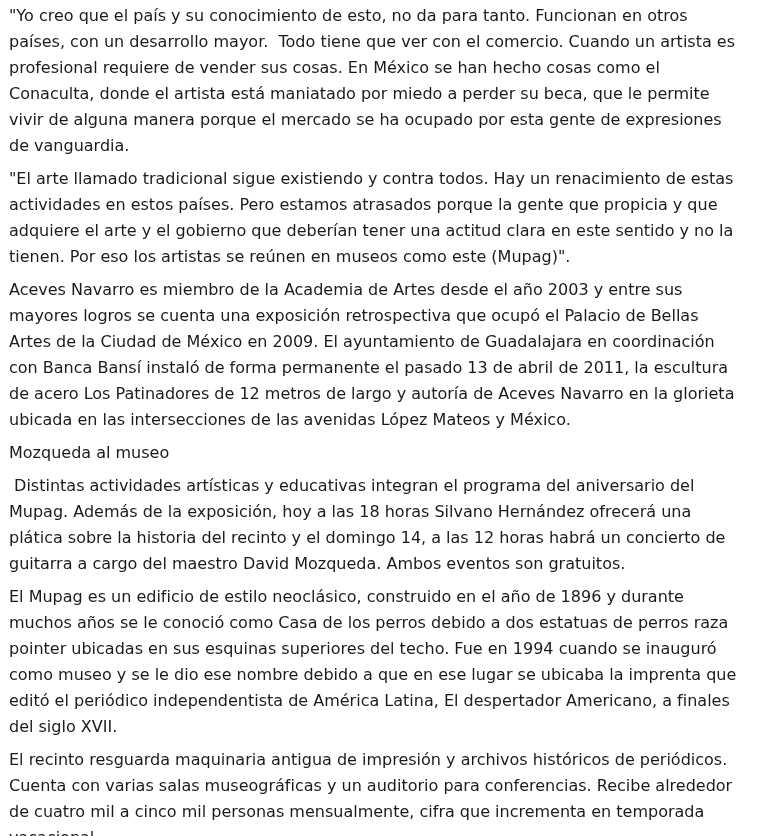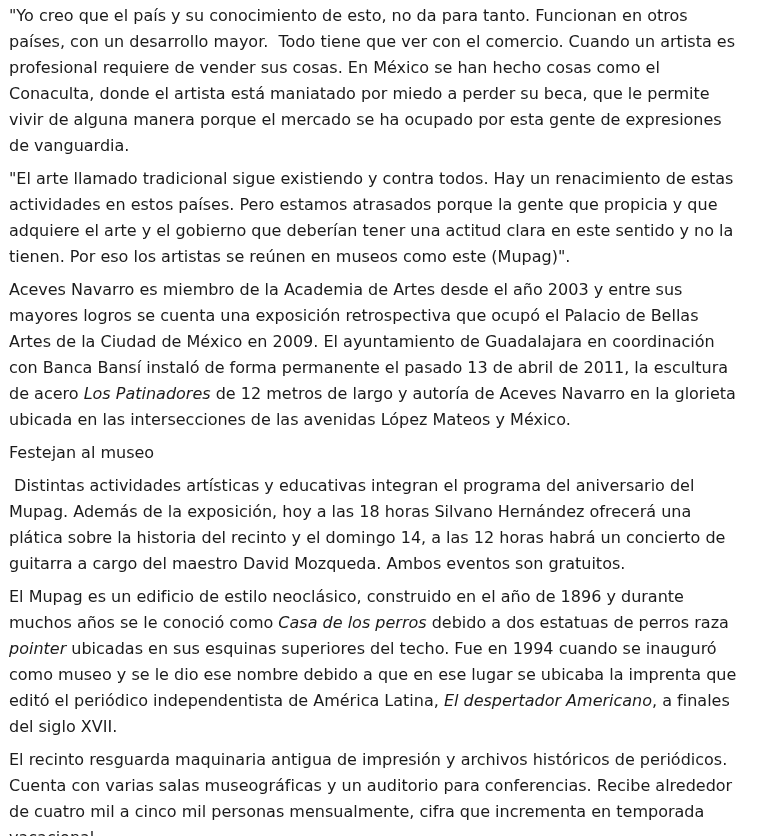--- a/index.html
+++ b/index.html
@@ -17,27 +17,26 @@
     font-size: 16px;
     line-height: 26px;
     color: #1b1b1b;
     text-align: left;
   }
   .article p {
     margin: 0 0 7px 0;
     white-space: pre-wrap; 
   }
   .article .italic {
-    font-style: italic;
   }
 </style>
 </head>
 <body style="background: rgb(255, 255, 255);">
 
 <main class="article" id="article-body" style="color: rgb(27, 27, 27);">
     <p><span>"Yo creo que el país y su conocimiento de esto, no da para tanto. Funcionan en otros países, con un desarrollo mayor.  Todo tiene que ver con el comercio. Cuando un artista es profesional requiere de vender sus cosas. En México se han hecho cosas como el Conaculta, donde el artista está maniatado por miedo a perder su beca, que le permite vivir de alguna manera porque el mercado se ha ocupado por esta gente de expresiones de vanguardia.</span></p>
     <p><span>"El arte llamado tradicional sigue existiendo y contra todos. Hay un renacimiento de estas actividades en estos países. Pero estamos atrasados porque la gente que propicia y que adquiere el arte y el gobierno que deberían tener una actitud clara en este sentido y no la tienen. Por eso los artistas se reúnen en museos como este (Mupag)".</span></p>
     <p><span>Aceves Navarro es miembro de la Academia de Artes desde el año 2003 y entre sus mayores logros se cuenta una exposición retrospectiva que ocupó el Palacio de Bellas Artes de la Ciudad de México en 2009. El ayuntamiento de Guadalajara en coordinación con Banca Bansí instaló de forma permanente el pasado 13 de abril de 2011, la escultura de acero </span><span class="italic">Los Patinadores</span><span> de 12 metros de largo y autoría de Aceves Navarro en la glorieta ubicada en las intersecciones de las avenidas López Mateos y México.</span></p>
-    <p><span>Festejan al museo</span></p>
+    <p><span>Mozqueda al museo</span></p>
     <p><span> Distintas actividades artísticas y educativas integran el programa del aniversario del Mupag. Además de la exposición, hoy a las 18 horas Silvano Hernández ofrecerá una plática sobre la historia del recinto y el domingo 14, a las 12 horas habrá un concierto de guitarra a cargo del maestro David Mozqueda. Ambos eventos son gratuitos.</span></p>
     <p><span>El Mupag es un edificio de estilo neoclásico, construido en el año de 1896 y durante muchos años se le conoció como </span><span class="italic">Casa de los perros</span><span> debido a dos estatuas de perros raza </span><span class="italic">pointer</span><span> ubicadas en sus esquinas superiores del techo. Fue en 1994 cuando se inauguró como museo y se le dio ese nombre debido a que en ese lugar se ubicaba la imprenta que editó el periódico independentista de América Latina, </span><span class="italic">El despertador Americano</span><span>, a finales del siglo XVII.</span></p>
     <p><span>El recinto resguarda maquinaria antigua de impresión y archivos históricos de periódicos. Cuenta con varias salas museográficas y un auditorio para conferencias. Recibe alrededor de cuatro mil a cinco mil personas mensualmente, cifra que incrementa en temporada vacacional.</span></p>
   </main>
 
 </body></html>

